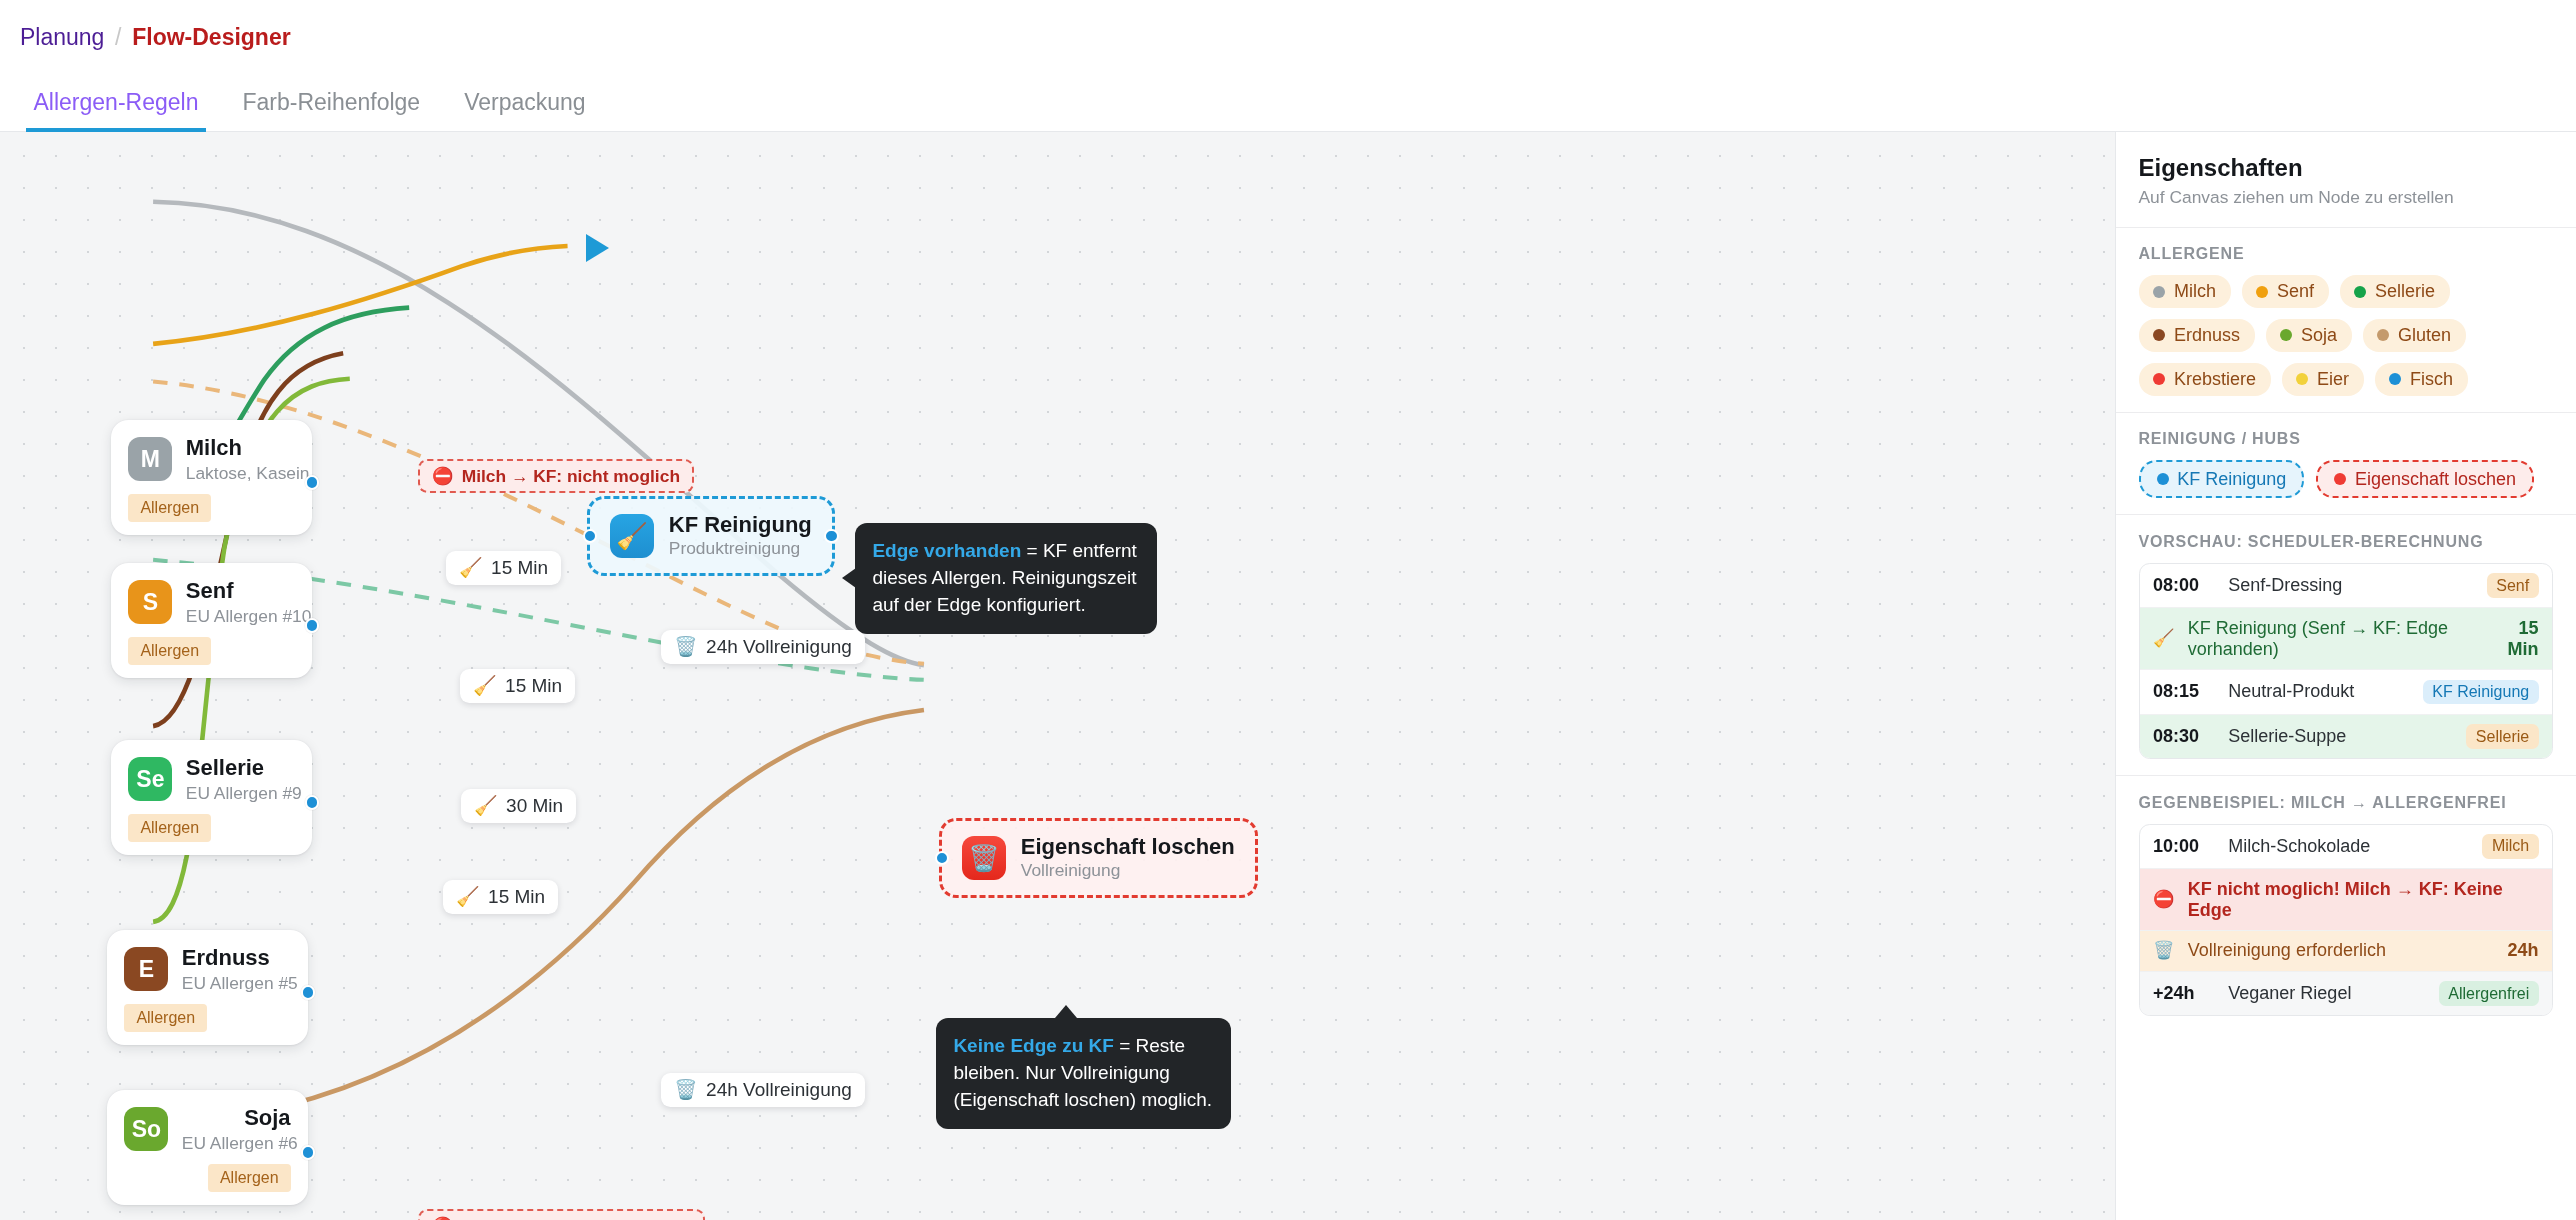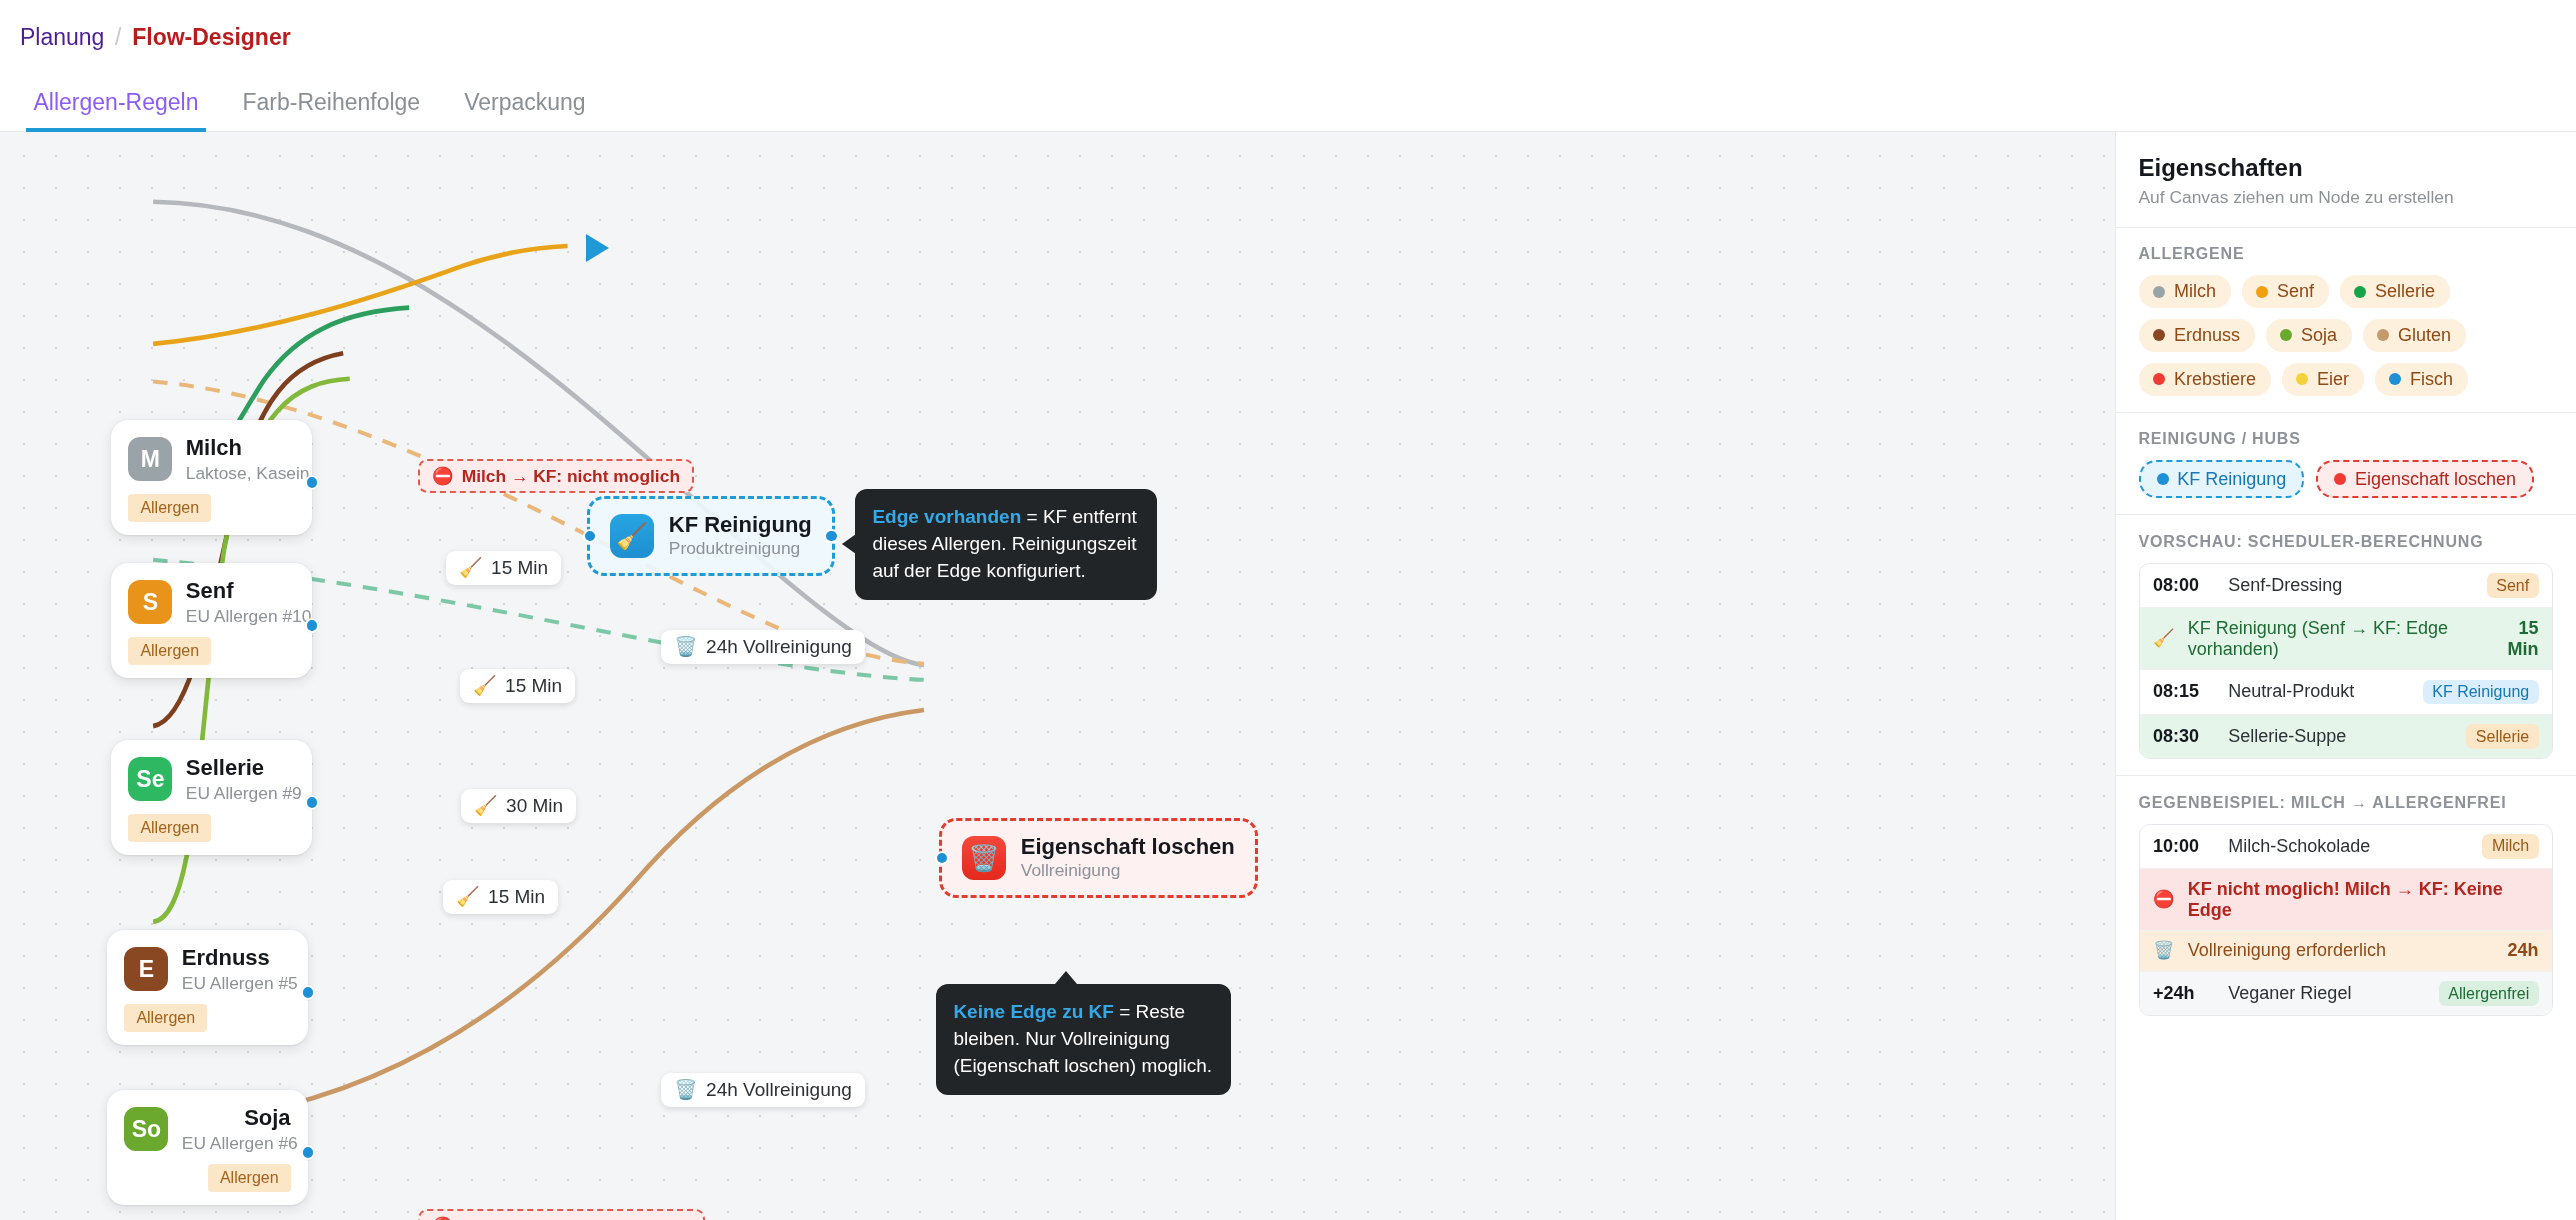--- a/index.html
+++ b/index.html
@@ -144,20 +144,21 @@
   
   .tip {
     position: absolute;
     background: #222528;
     color: #ffffff;
     border-radius: 12px;
     padding: 14.8px 17.4px;
     font-size: 19px;
     line-height: 1.42;
     max-width: 302px;
+    margin-top: 34px;
   }
   .tip b { color: #34a9e8; }
   .tip-arrow { position: absolute; width: 0; height: 0; }
   .tip-arrow.left {
     left: -13.4px; top: 50%; margin-top: -10.7px;
     border-top: 10.7px solid transparent; border-bottom: 10.7px solid transparent;
     border-right: 14.8px solid #222528;
   }
   .tip-arrow.up {
     top: -12.7px; left: 119px;

